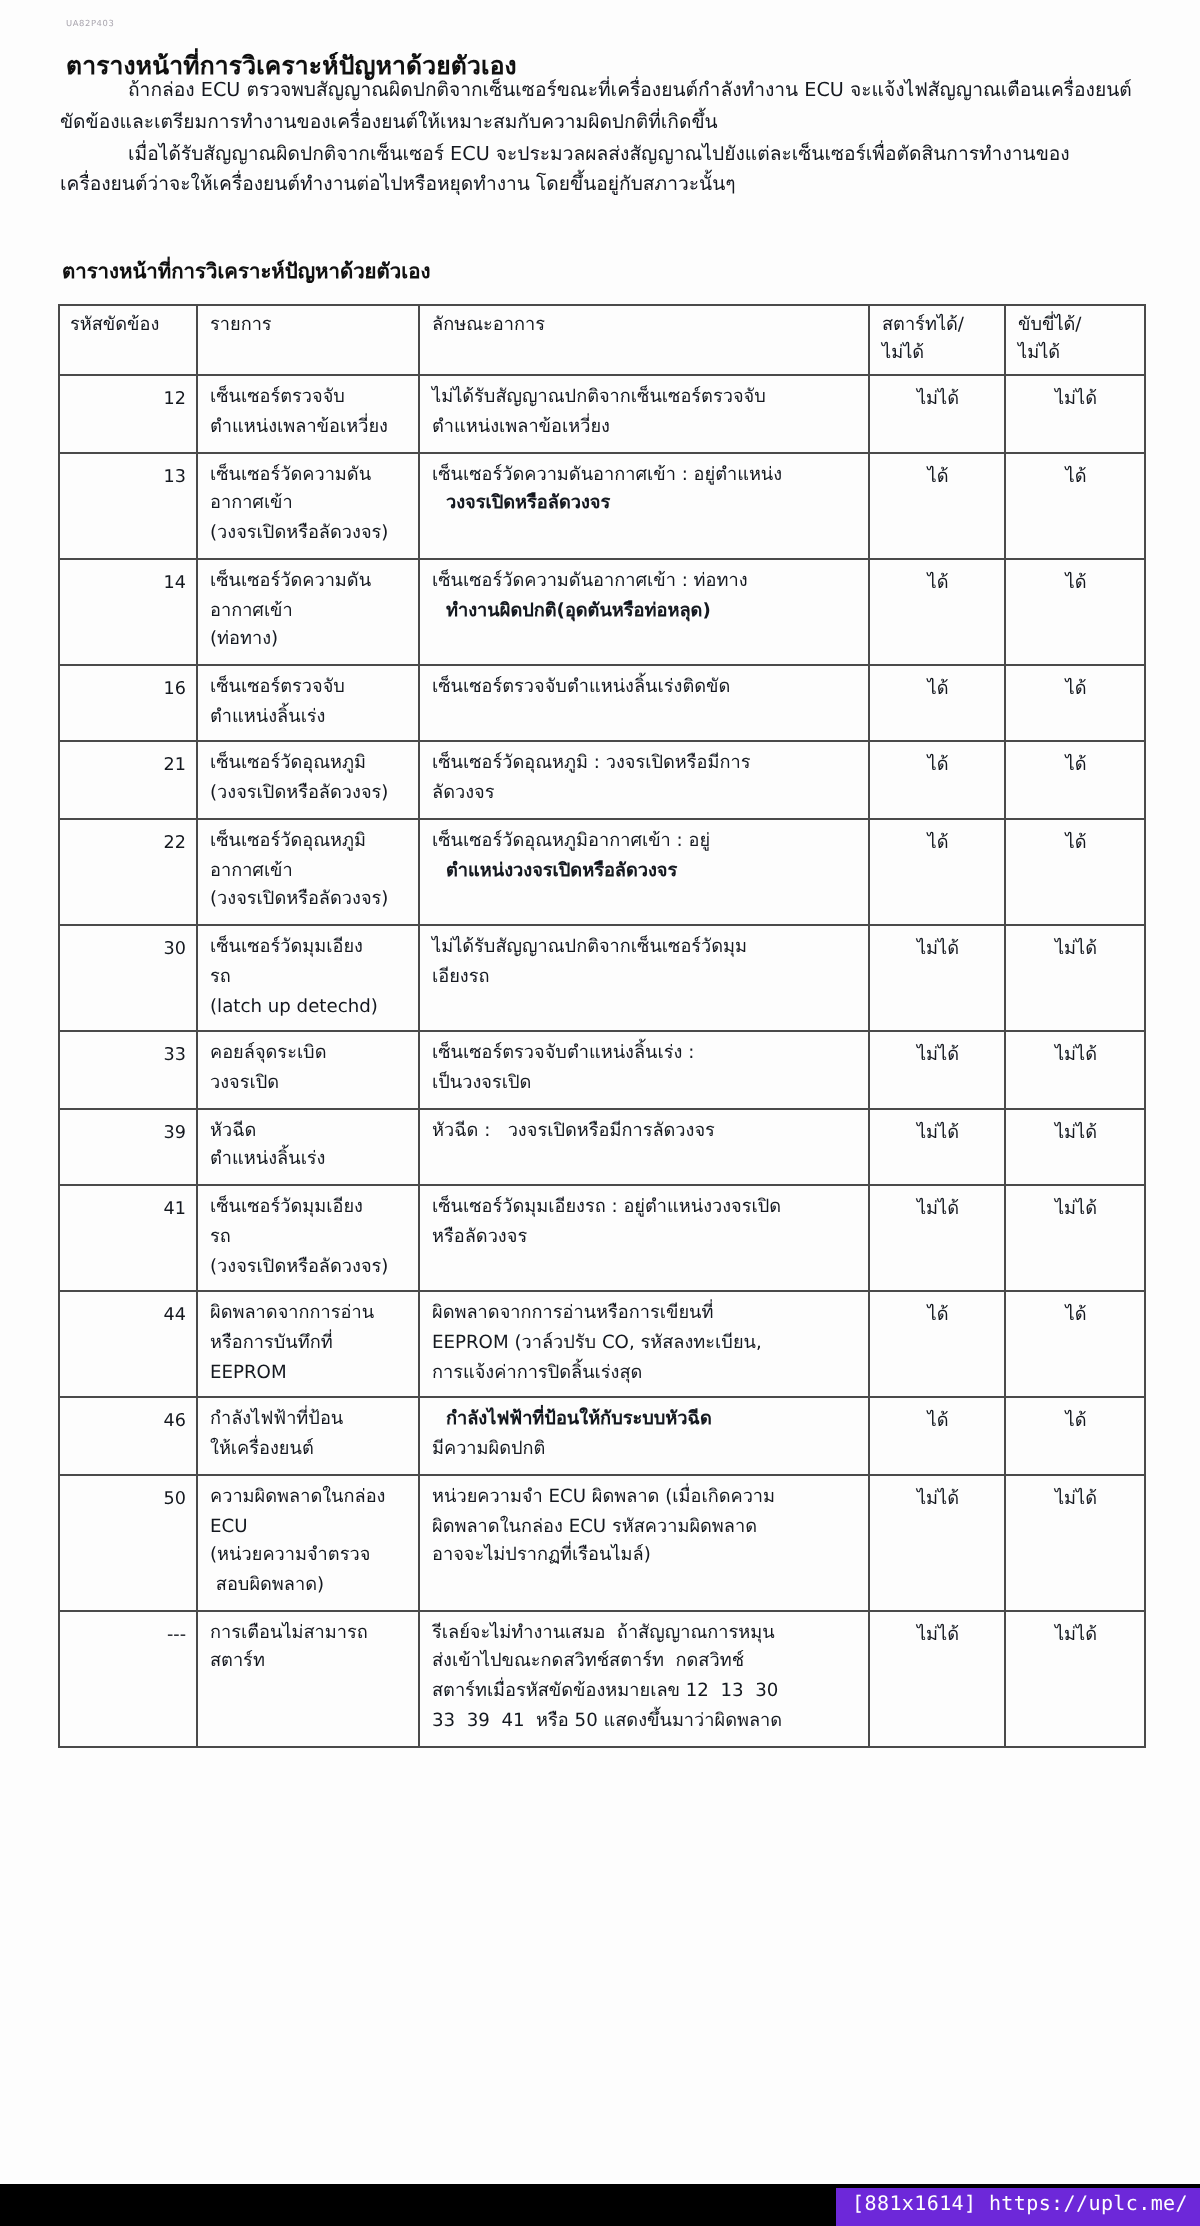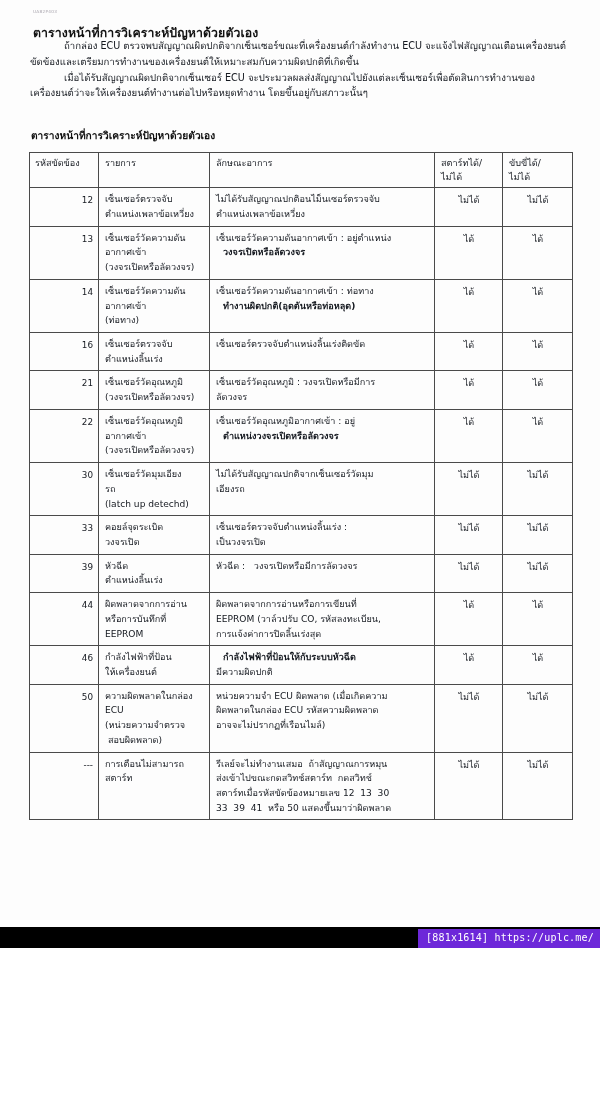--- a/index.html
+++ b/index.html
@@ -13,21 +13,21 @@
     height: 1113px;
     position: relative;
     font-family: "DejaVu Sans", "Liberation Sans", sans-serif;
     color: #1a1a1a;
     overflow: hidden;
   }
 
   .page {
     position: relative;
     width: 600px;
-    height: 948px;
+    height: 1113px;
     background: #fdfdfd;
     box-sizing: border-box;
     padding: 4px;
   }
 
   .scan-code {
     position: absolute;
     left: 33px;
     top: 9px;
     font-size: 4.2px;
@@ -185,21 +185,21 @@
       </tr>
     </thead>
     <tbody id="table-body">
         <tr>
           <td class="code">12</td>
           <td class="item">
             <span class="cellline">เซ็นเซอร์ตรวจจับ</span>
             <span class="cellline">ตำแหน่งเพลาข้อเหวี่ยง</span>
           </td>
           <td class="sym">
-            <span class="cellline">ไม่ได้รับสัญญาณปกติอนไม็นเซอร์ตรวจจับ</span>
+            <span class="cellline">ไม่ได้รับสัญญาณปกติจากเซ็นเซอร์ตรวจจับ</span>
             <span class="cellline">ตำแหน่งเพลาข้อเหวี่ยง</span>
           </td>
           <td class="yn">ไม่ได้</td>
           <td class="yn">ไม่ได้</td>
         </tr>
         <tr>
           <td class="code">13</td>
           <td class="item">
             <span class="cellline">เซ็นเซอร์วัดความดัน</span>
             <span class="cellline">อากาศเข้า</span>
@@ -293,20 +293,34 @@
           <td class="yn">ไม่ได้</td>
         </tr>
         <tr>
           <td class="code">39</td>
           <td class="item">
             <span class="cellline">หัวฉีด</span>
             <span class="cellline">ตำแหน่งลิ้นเร่ง</span>
           </td>
           <td class="sym">
             <span class="cellline">หัวฉีด :   วงจรเปิดหรือมีการลัดวงจร</span>
+          </td>
+          <td class="yn">ไม่ได้</td>
+          <td class="yn">ไม่ได้</td>
+        </tr>
+        <tr>
+          <td class="code">41</td>
+          <td class="item">
+            <span class="cellline">เซ็นเซอร์วัดมุมเอียง</span>
+            <span class="cellline">รถ</span>
+            <span class="cellline">(วงจรเปิดหรือลัดวงจร)</span>
+          </td>
+          <td class="sym">
+            <span class="cellline">เซ็นเซอร์วัดมุมเอียงรถ : อยู่ตำแหน่งวงจรเปิด</span>
+            <span class="cellline">หรือลัดวงจร</span>
           </td>
           <td class="yn">ไม่ได้</td>
           <td class="yn">ไม่ได้</td>
         </tr>
         <tr>
           <td class="code">44</td>
           <td class="item">
             <span class="cellline">ผิดพลาดจากการอ่าน</span>
             <span class="cellline">หรือการบันทึกที่</span>
             <span class="cellline">EEPROM</span>

